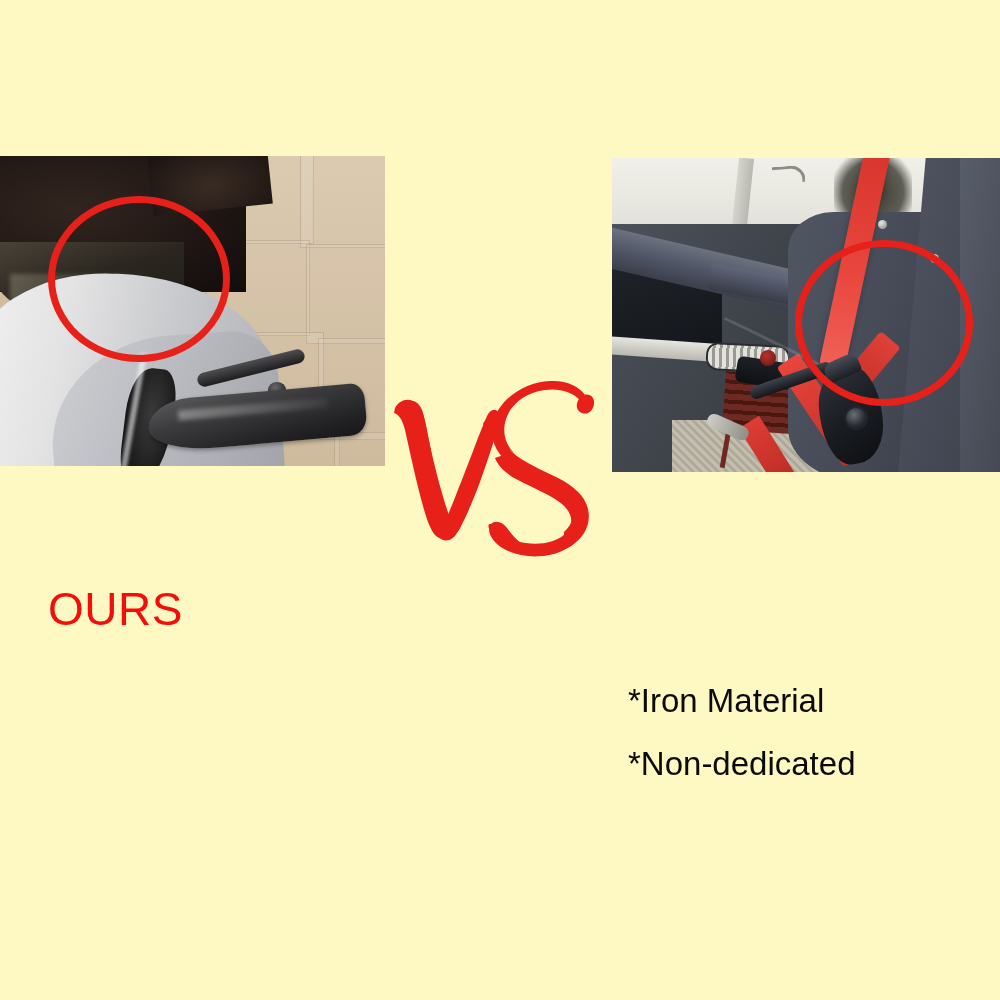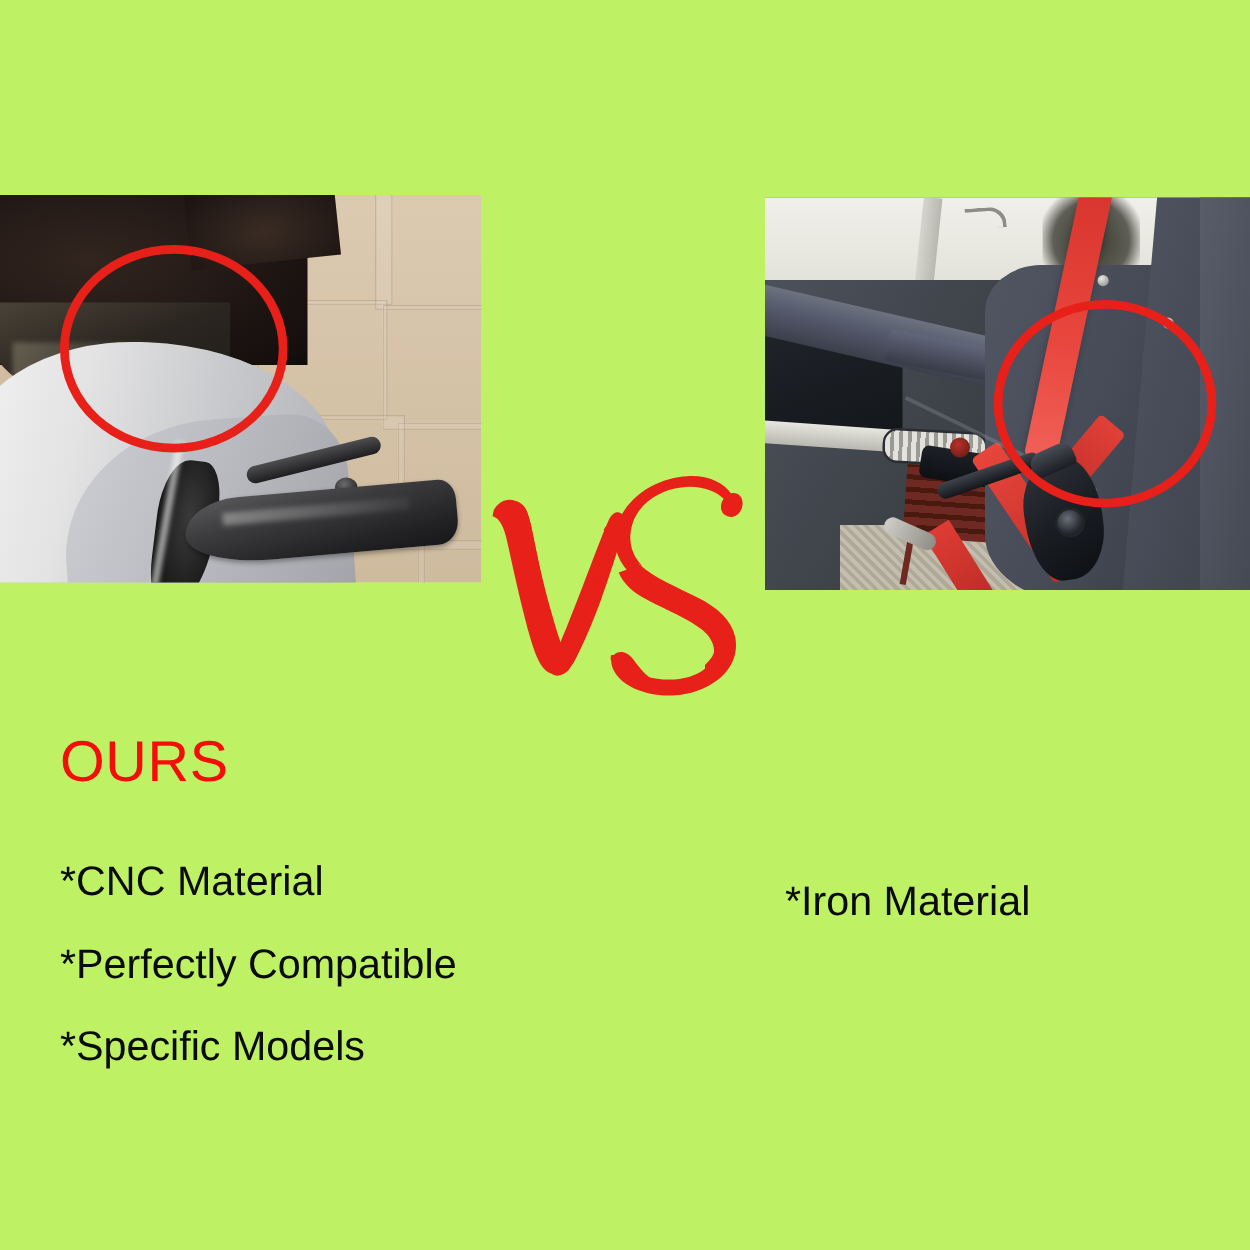--- a/index.html
+++ b/index.html
@@ -8,21 +8,21 @@
     padding: 0;
     background: #ffffff;
   }
   body {
     font-family: "Liberation Sans", sans-serif;
   }
   #stage {
     position: relative;
     width: 1000px;
     height: 1000px;
-    background: #bef264;
+    background: #fef9c3;
     overflow: hidden;
   }
 
   
   .photo {
     position: absolute;
     overflow: hidden;
   }
   #photo-ours {
     left: 0px;
@@ -411,21 +411,21 @@
     list-style: none;
     margin: 0;
     padding: 0;
     color: #0b0b0b;
     font-size: 33px;
     font-weight: 400;
     line-height: 1;
     white-space: nowrap;
   }
   #bullets-ours   { left: 48px;  top: 688px; }
-  #bullets-others { left: 628px; top: 704px; }
+  #bullets-others { left: 628px; top: 684px; }
   .bullet-list li { margin: 0 0 33px 0; }
   #bullets-others li { margin-bottom: 30px; }
   .bullet-list li:last-child { margin-bottom: 0; }
 </style>
 </head>
 <body>
 
 <div id="stage">
 
   <div class="photo" id="photo-ours">
@@ -535,24 +535,20 @@
                  C182 174 167 182 150 184 C161 178 168 170 172 163 Z"></path>
 
         <path d="M106 44 C110 34 120 24 133 18 C124 27 117 37 114 47
                  C110 60 113 72 122 81 C112 75 103 62 106 48 Z"></path>
       </g>
     </svg>
   </div>
 
   <div class="col-heading" id="heading-ours">OURS</div>
 
-  <ul class="bullet-list" id="bullets-ours">
-    <li>*CNC Material</li>
-    <li>*Perfectly Compatible</li>
-    <li>*Specific Models</li>
-  </ul>
 
 
   <ul class="bullet-list" id="bullets-others">
     <li>*Iron Material</li>
+    <li>*Non-dedicated</li>
   </ul>
 
 </div>
 
 </body></html>

